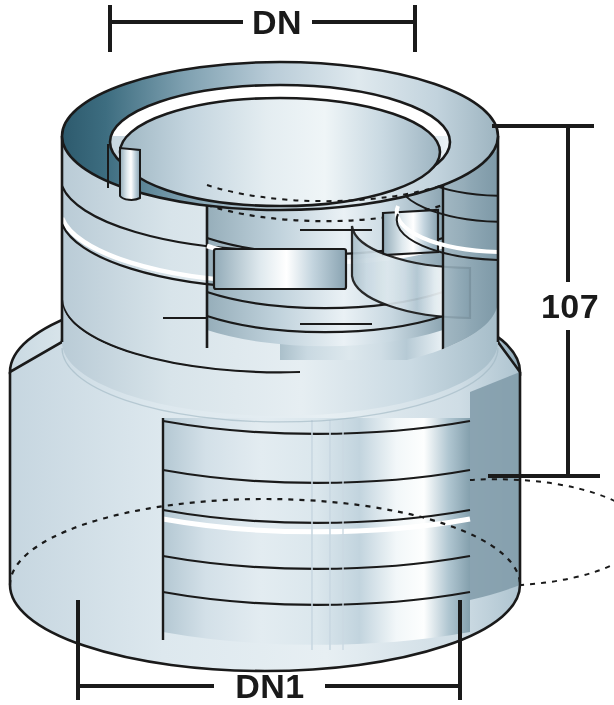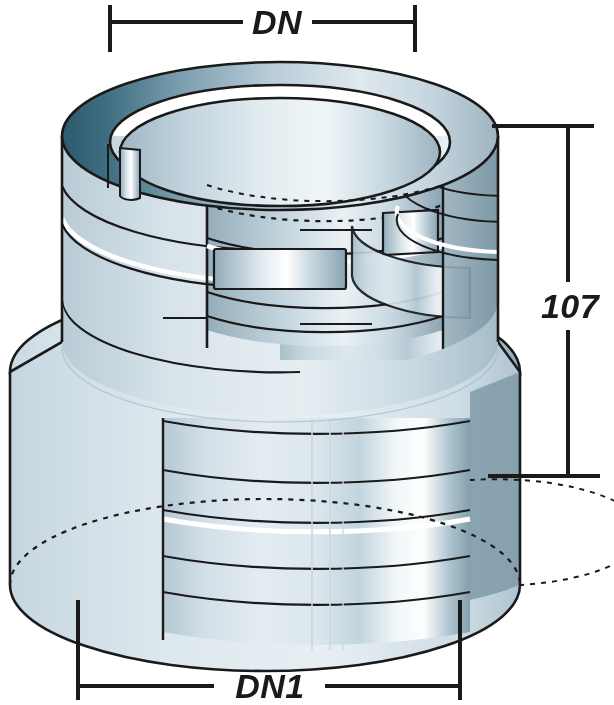--- a/index.html
+++ b/index.html
@@ -11,21 +11,20 @@
     width: 614px;
     height: 705px;
     overflow: hidden;
     font-family: "Liberation Sans", sans-serif;
   }
   #stage {
     position: relative;
     width: 614px;
     height: 705px;
     background: #ffffff;
-    font-style: italic;
   }
   #drawing {
     position: absolute;
     left: 0;
     top: 0;
     width: 614px;
     height: 705px;
     display: block;
   }
   .dim-text {

